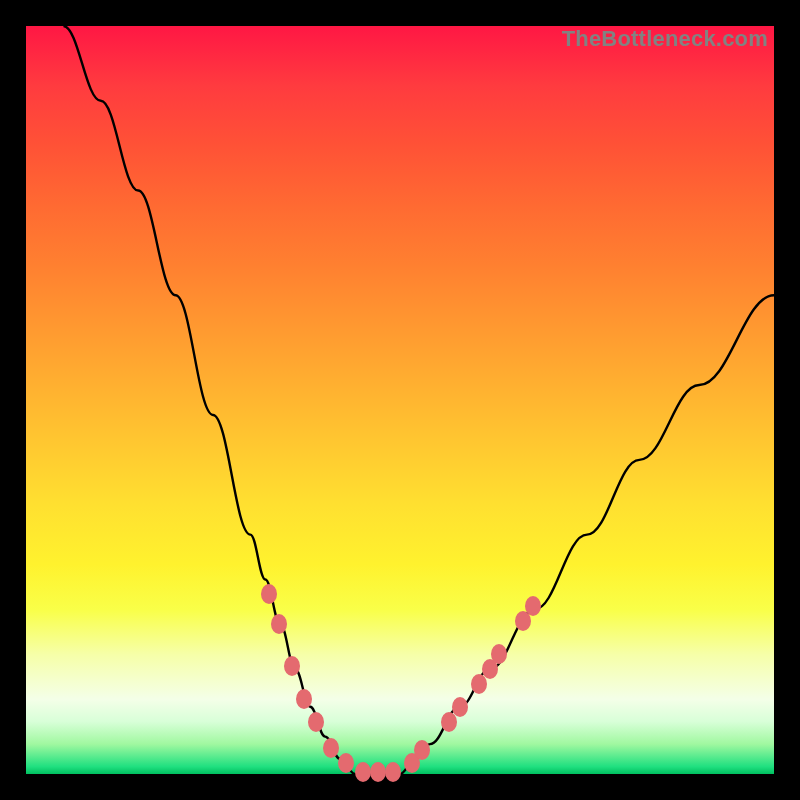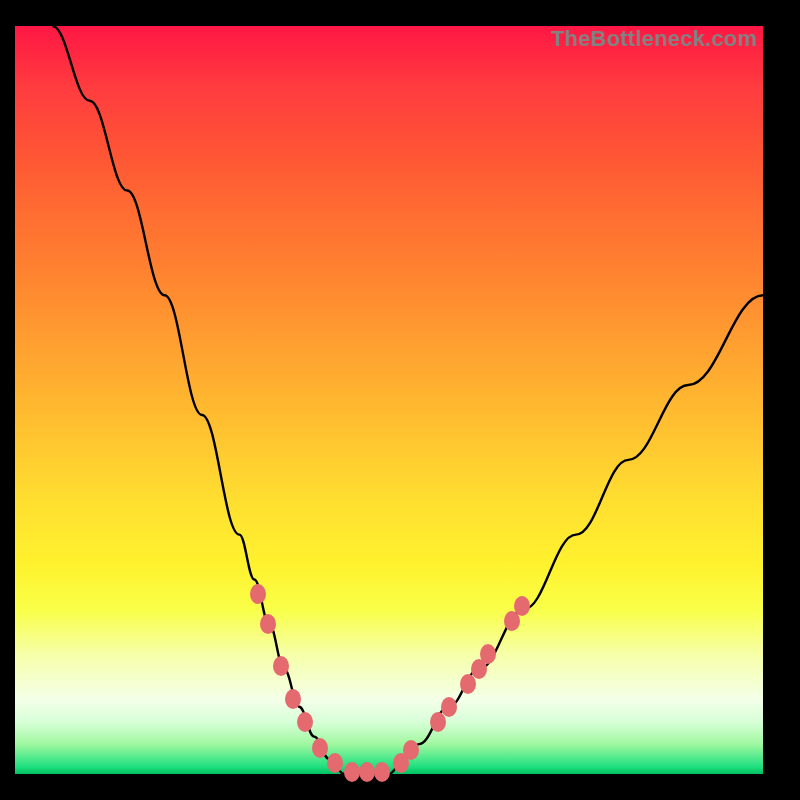--- a/index.html
+++ b/index.html
@@ -1,17 +1,17 @@
 <!DOCTYPE html>
 <html><head>
 <meta charset="utf-8">
 <style>
   html,body{margin:0;padding:0;width:800px;height:800px;overflow:hidden;background:#000}
   .frame{position:absolute;inset:0;background:#000}
-  .plot{position:absolute;left:15px;top:26px;width:748px;height:748px}
+  .plot{position:absolute;left:26px;top:26px;width:748px;height:748px}
   .gradient{position:absolute;inset:0;background:linear-gradient(to bottom,
     #ff1744 0%, #ff3b3f 8%, #ff5236 16%, #ff6a32 24%, #ff8030 32%,
     #ff9830 40%, #ffb030 48%, #ffc830 56%, #ffe030 64%, #fff22e 72%,
     #f9ff48 78%, #f6ffa8 84%, #f4ffe8 90%, #d8ffd8 93%, #a0f8a0 96%,
     #20e080 99%, #00c060 100%)}
   .watermark{position:absolute;right:6px;top:2px;font:600 22px/1 Arial,Helvetica,sans-serif;color:#828282;letter-spacing:.2px}
   svg.curve{position:absolute;inset:0}
   .pt{position:absolute;width:16px;height:20px;margin-left:-8px;margin-top:-10px;border-radius:50%;background:#e46a6f}
 </style>
 </head>

